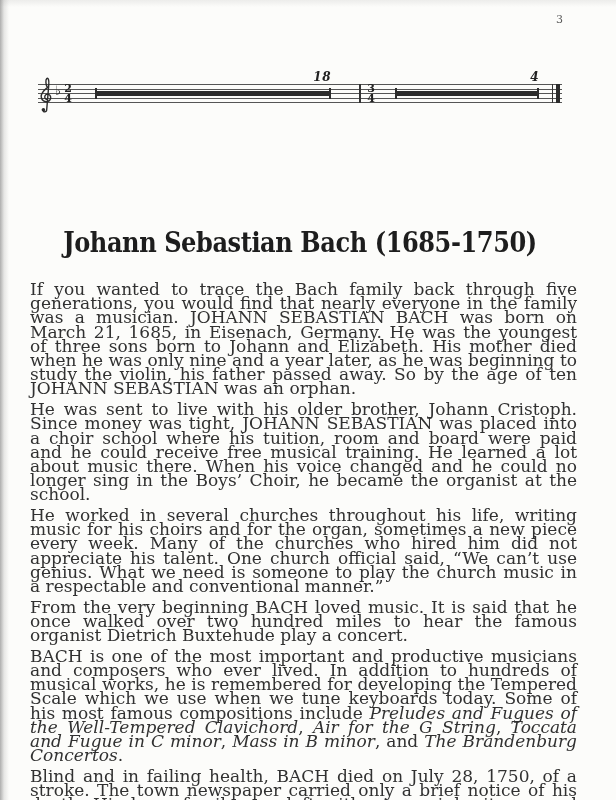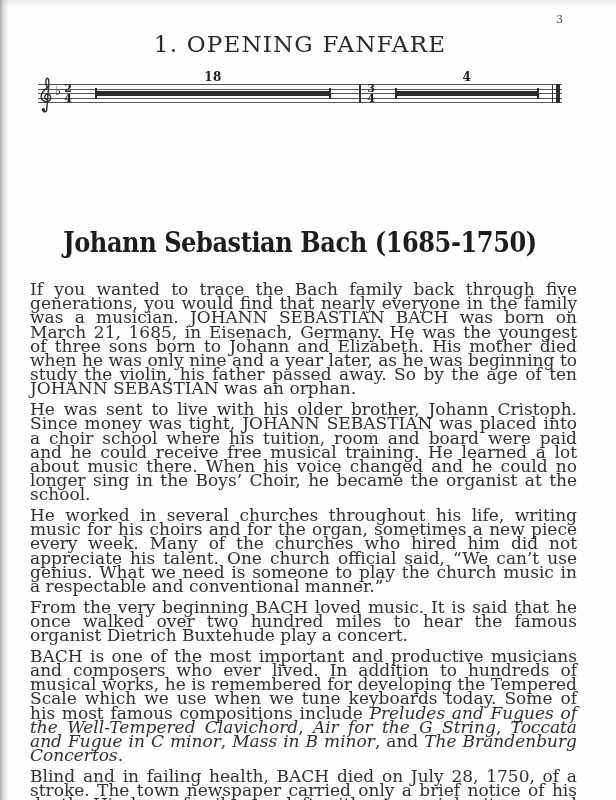--- a/index.html
+++ b/index.html
@@ -38,22 +38,22 @@
   .tsig{
     position:absolute;top:-0.5px;width:12px;height:20px;text-align:center;
     font-weight:bold;font-size:11px;line-height:10px;color:#222;
   }
   .tsig span{display:block;}
   .mrest{position:absolute;top:4px;height:11px;}
   .mrest .cap{position:absolute;top:0;bottom:0;width:2px;background:#2c2c2c;}
   .mrest .cap.l{left:0;} .mrest .cap.r{right:0;}
   .mrest .hbar{position:absolute;left:1px;right:1px;top:3px;height:5px;background:#2c2c2c;}
   .rnum{
-    position:absolute;top:-14px;text-align:center;
-    font-weight:bold;font-size:12px;color:#222;letter-spacing:.5px;
+    position:absolute;top:-14px;text-align:right;
+    font-weight:bold;font-size:12px;color:#222;letter-spacing:.5px;font-style:italic;
   }
   .bline{position:absolute;top:0;height:19px;width:1.5px;background:#333;}
   .bline.thickbar{width:4px;background:#2c2c2c;}
   
   .composer{
     position:absolute;top:224px;left:0;width:600px;margin:0;
     text-align:center;font-size:28px;line-height:38px;font-weight:bold;
     color:#1d1d1d;transform:scaleX(.86);transform-origin:50% 50%;
     letter-spacing:-.5px;
   }
@@ -65,21 +65,20 @@
   .article p{margin:0 0 6.5px 0;}
   .article .wt{font-style:italic;margin-top:17px;}
 </style>
 </head>
 <body>
 
 <div class="page">
 
   <div class="page-number">3</div>
 
-  <h1 class="title">1. OPENING FANFARE</h1>
 
   <div class="staff">
     <i class="sl" style="top:0"></i>
     <i class="sl" style="top:4.5px"></i>
     <i class="sl" style="top:9px"></i>
     <i class="sl" style="top:13.5px"></i>
     <i class="sl" style="top:18px"></i>
 
     <svg class="clef" viewBox="0 0 15 38">
       <path d="M4.6 35 C4.6 37.4 8 37.6 8.2 34.8 C8.5 31 9.9 15 10.3 9.5 C10.6 5 9.6 2.2 8.3 3.6 C6.8 5.2 7.2 9.8 9 12.4 C5.4 15.4 2.3 18.4 2.7 21.9 C3.1 25.4 6.3 27.3 9.2 26.5 C12 25.7 13 22.5 11.5 20.4 C10.1 18.5 7.2 18.7 6.4 21 C5.8 22.8 7 24.5 8.7 24.7" fill="none" stroke="#2b2b2b" stroke-width="1.4" stroke-linecap="round"></path>

